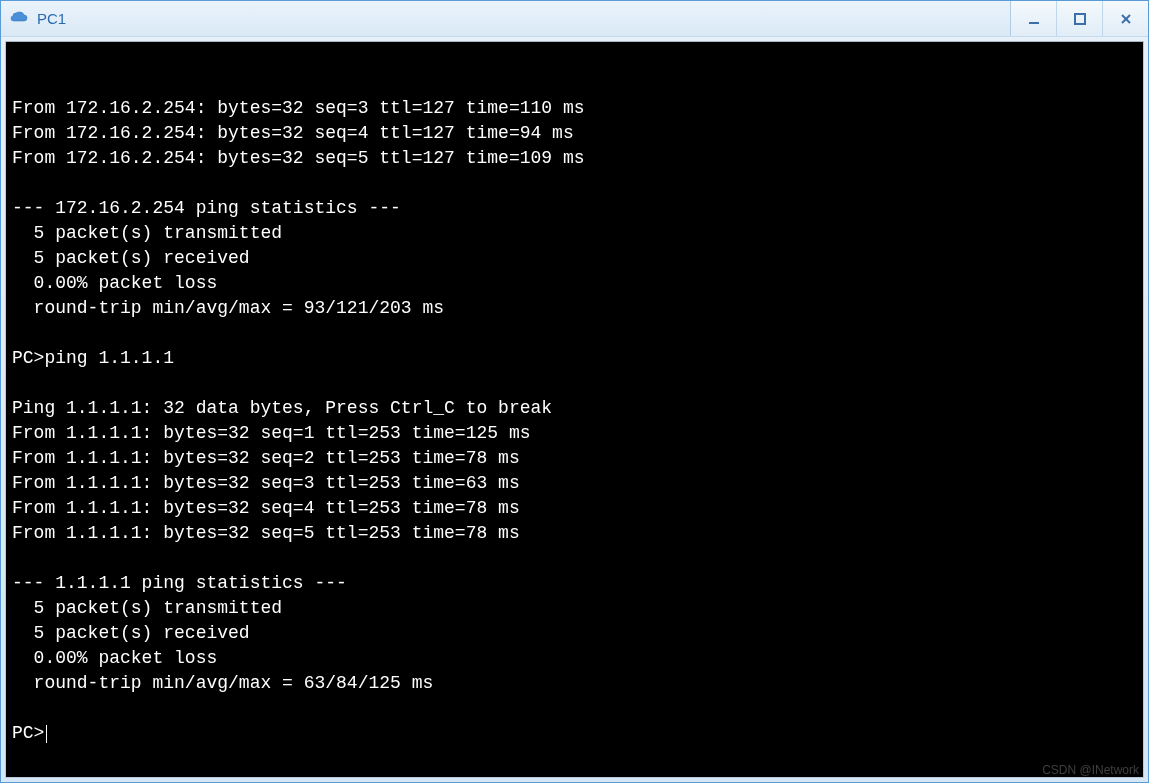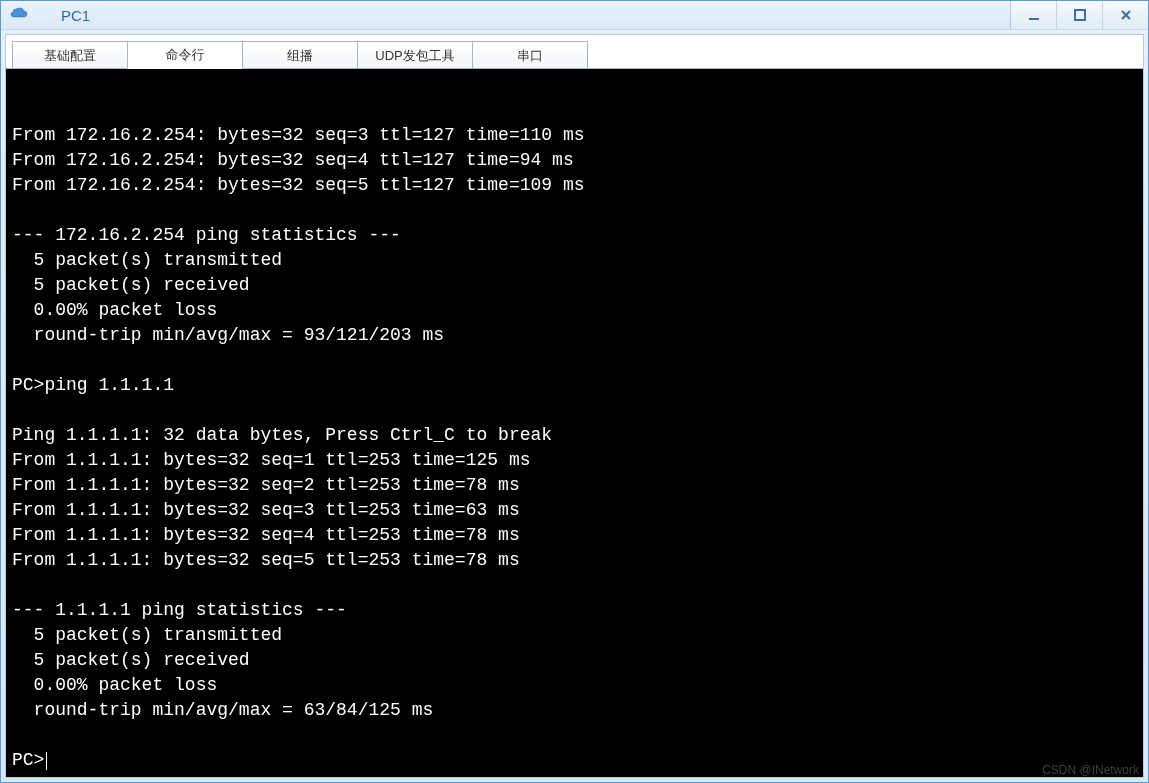--- a/index.html
+++ b/index.html
@@ -23,21 +23,20 @@
       flex-direction: column;
     }
     .title-bar {
       height: 36px;
       background: linear-gradient(to bottom, #eaf3fb 0%, #dae9f6 100%);
       display: flex;
       align-items: center;
       padding: 0 8px;
       border-bottom: 1px solid #c7d9ea;
       position: relative;
-      gap: 24px;
     }
     .title-bar .icon-area {
       width: 22px;
       height: 22px;
       margin-right: 6px;
       display: inline-flex;
       align-items: center;
       justify-content: center;
     }
     .title-text {
@@ -164,36 +163,19 @@
       <div class="win-btn">
         <svg width="14" height="14" viewBox="0 0 14 14">
             <line x1="3" y1="3" x2="11" y2="11" stroke="#3a6fa8" stroke-width="2"></line>
             <line x1="11" y1="3" x2="3" y2="11" stroke="#3a6fa8" stroke-width="2"></line>
           </svg>
       </div>
     </div>
   </div>
 
   <div class="content-area">
-    <div class="tab-row">
-      <div class="tab">
-          <span>基础配置</span>
-        </div>
-      <div class="tab active">
-          <span>命令行</span>
-        </div>
-      <div class="tab">
-          <span>组播</span>
-        </div>
-      <div class="tab">
-          <span>UDP发包工具</span>
-        </div>
-      <div class="tab">
-          <span>串口</span>
-        </div>
-    </div>
 
     <div class="terminal" id="terminal">
     <div class="terminal-line">From 172.16.2.254: bytes=32 seq=3 ttl=127 time=110 ms</div><div class="terminal-line">From 172.16.2.254: bytes=32 seq=4 ttl=127 time=94 ms</div><div class="terminal-line">From 172.16.2.254: bytes=32 seq=5 ttl=127 time=109 ms</div><div class="terminal-line">&nbsp;</div><div class="terminal-line">--- 172.16.2.254 ping statistics ---</div><div class="terminal-line">  5 packet(s) transmitted</div><div class="terminal-line">  5 packet(s) received</div><div class="terminal-line">  0.00% packet loss</div><div class="terminal-line">  round-trip min/avg/max = 93/121/203 ms</div><div class="terminal-line">&nbsp;</div><div class="terminal-line">PC&gt;ping 1.1.1.1</div><div class="terminal-line">&nbsp;</div><div class="terminal-line">Ping 1.1.1.1: 32 data bytes, Press Ctrl_C to break</div><div class="terminal-line">From 1.1.1.1: bytes=32 seq=1 ttl=253 time=125 ms</div><div class="terminal-line">From 1.1.1.1: bytes=32 seq=2 ttl=253 time=78 ms</div><div class="terminal-line">From 1.1.1.1: bytes=32 seq=3 ttl=253 time=63 ms</div><div class="terminal-line">From 1.1.1.1: bytes=32 seq=4 ttl=253 time=78 ms</div><div class="terminal-line">From 1.1.1.1: bytes=32 seq=5 ttl=253 time=78 ms</div><div class="terminal-line">&nbsp;</div><div class="terminal-line">--- 1.1.1.1 ping statistics ---</div><div class="terminal-line">  5 packet(s) transmitted</div><div class="terminal-line">  5 packet(s) received</div><div class="terminal-line">  0.00% packet loss</div><div class="terminal-line">  round-trip min/avg/max = 63/84/125 ms</div><div class="terminal-line">&nbsp;</div><div class="terminal-line"><span>PC&gt;</span><span class="cursor-blink"></span></div></div>
   </div>
 </div>
 
 <div class="watermark">CSDN @INetwork</div>
 
 </body></html>

